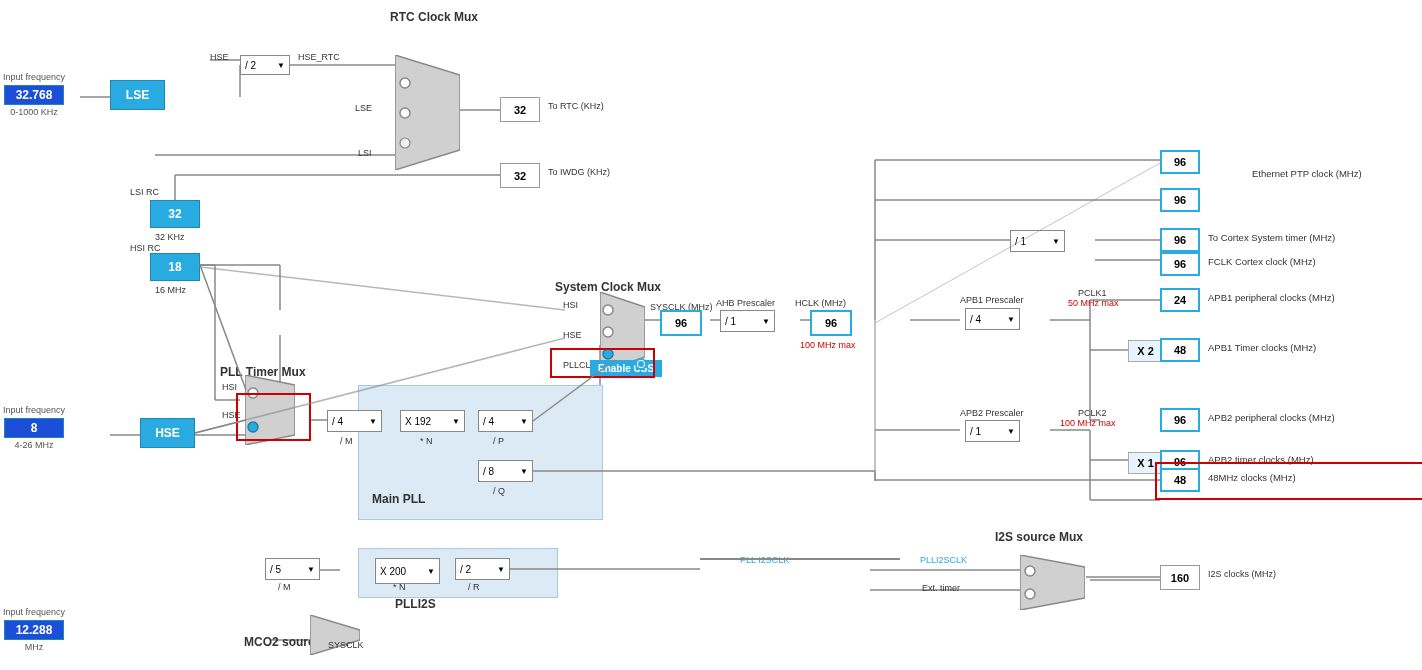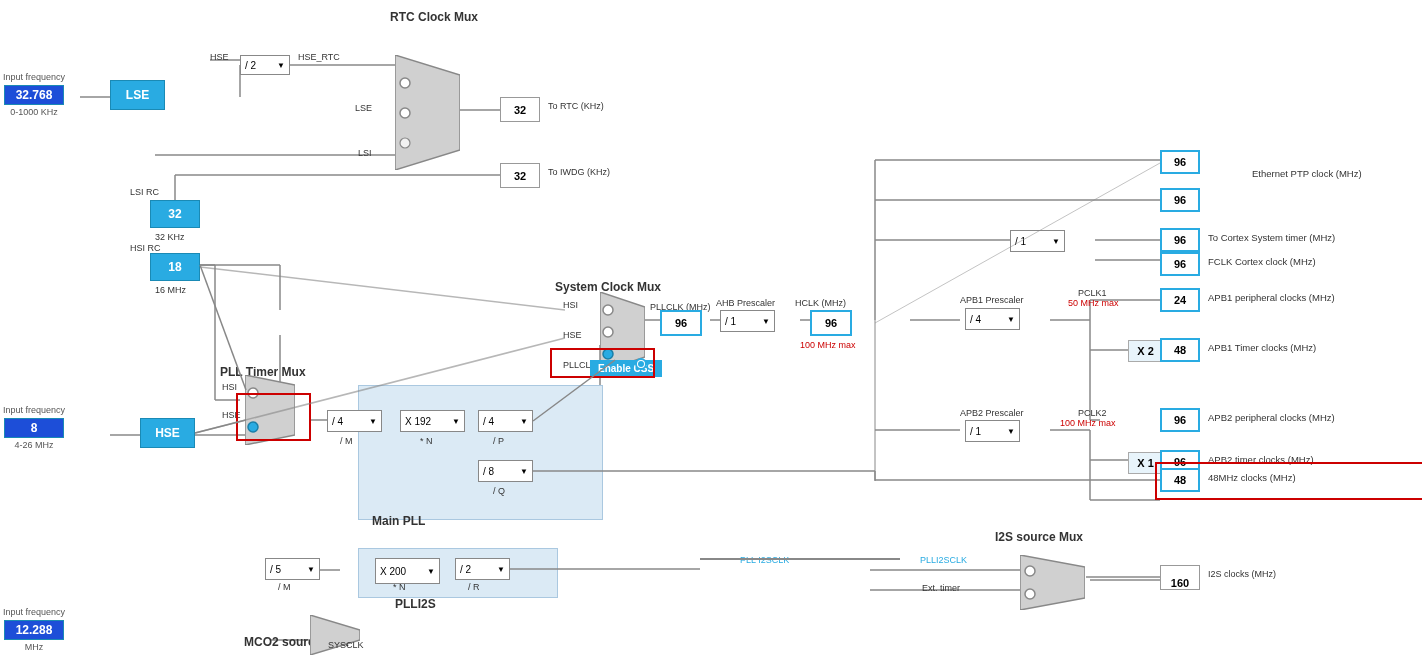--- a/index.html
+++ b/index.html
@@ -367,21 +367,21 @@
 
   <div style="position:absolute; left:600px; top:292px; width:45px; height:80px;">
     <svg width="45" height="80">
       <polygon points="0,0 45,15 45,65 0,80" fill="#d0d0d0" stroke="#888" stroke-width="1.5"></polygon>
       <circle cx="8" cy="18" r="5" fill="white" stroke="#888" stroke-width="1.5"></circle>
       <circle cx="8" cy="40" r="5" fill="white" stroke="#888" stroke-width="1.5"></circle>
       <circle cx="8" cy="62" r="5" fill="#29abe2" stroke="#1a7fa8" stroke-width="1.5"></circle>
     </svg>
   </div>
 
-  <div class="diagram-label" style="left:650px; top:302px;">PLLCLK (MHz)</div>
+  <div class="diagram-label" style="left:650px; top:302px;">SYSCLK (MHz)</div>
   <div class="value-box blue-border" style="left:660px; top:310px; width:42px; height:26px;">
     <span>96</span>
   </div>
 
   <div class="diagram-label" style="left:716px; top:298px;">AHB Prescaler</div>
   <div class="dropdown-sel" style="left:720px; top:310px; width:55px; height:22px;">
     <span>/ 1</span>
     <span class="arrow">▼</span>
   </div>
 
@@ -472,21 +472,21 @@
 
   <div style="position:absolute; left:245px; top:375px; width:50px; height:70px;">
     <svg width="50" height="70">
       <polygon points="0,0 50,10 50,60 0,70" fill="#d0d0d0" stroke="#888" stroke-width="1.5"></polygon>
       <circle cx="8" cy="18" r="5" fill="white" stroke="#888" stroke-width="1.5"></circle>
       <circle cx="8" cy="52" r="5" fill="#29abe2" stroke="#1a7fa8" stroke-width="1.5"></circle>
     </svg>
   </div>
 
   <div class="pll-area" style="left:358px; top:385px; width:245px; height:135px;"></div>
-  <div class="diagram-label bold" style="left:372px; top:514px;">Main PLL</div>
+  <div class="diagram-label bold" style="left:372px; top:492px;">Main PLL</div>
 
   <div class="dropdown-sel" style="left:327px; top:410px; width:55px; height:22px;">
     <span>/ 4</span>
     <span class="arrow">▼</span>
   </div>
   <div class="diagram-label" style="left:340px; top:436px;">/ M</div>
 
   <div class="dropdown-sel" style="left:400px; top:410px; width:65px; height:22px;">
     <span>X 192</span>
     <span class="arrow">▼</span>
@@ -542,21 +542,21 @@
   <div style="position:absolute; left:1020px; top:555px; width:65px; height:55px;">
     <svg width="65" height="55">
       <polygon points="0,0 65,12 65,43 0,55" fill="#d0d0d0" stroke="#888" stroke-width="1.5"></polygon>
       <circle cx="10" cy="16" r="5" fill="white" stroke="#888" stroke-width="1.5"></circle>
       <circle cx="10" cy="39" r="5" fill="white" stroke="#888" stroke-width="1.5"></circle>
     </svg>
   </div>
 
   <div class="diagram-label" style="left:922px; top:583px;">Ext. timer</div>
 
-  <div class="value-box" style="left:1160px; top:565px; width:40px; height:25px;align-items:flex-end;">
+  <div class="value-box" style="left:1160px; top:565px; width:40px; height:25px;">
     <span>160</span>
   </div>
   <div class="diagram-label" style="left:1208px; top:569px;">I2S clocks (MHz)</div>
 
   <div class="diagram-label bold" style="left:244px; top:635px;">MCO2 source Mux</div>
 
   <div style="position:absolute; left:310px; top:615px; width:50px; height:40px;">
     <svg width="50" height="40">
       <polygon points="0,0 50,15 50,25 0,40" fill="#d0d0d0" stroke="#888" stroke-width="1.5"></polygon>
     </svg>

